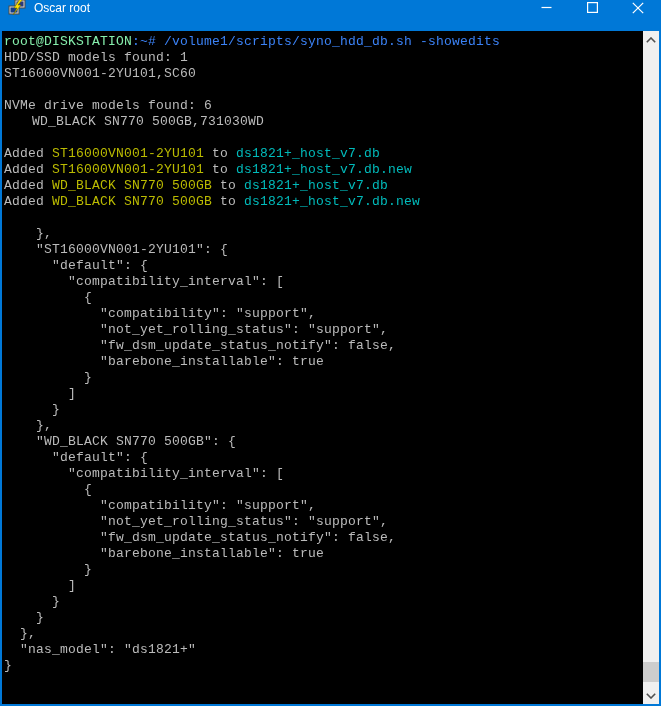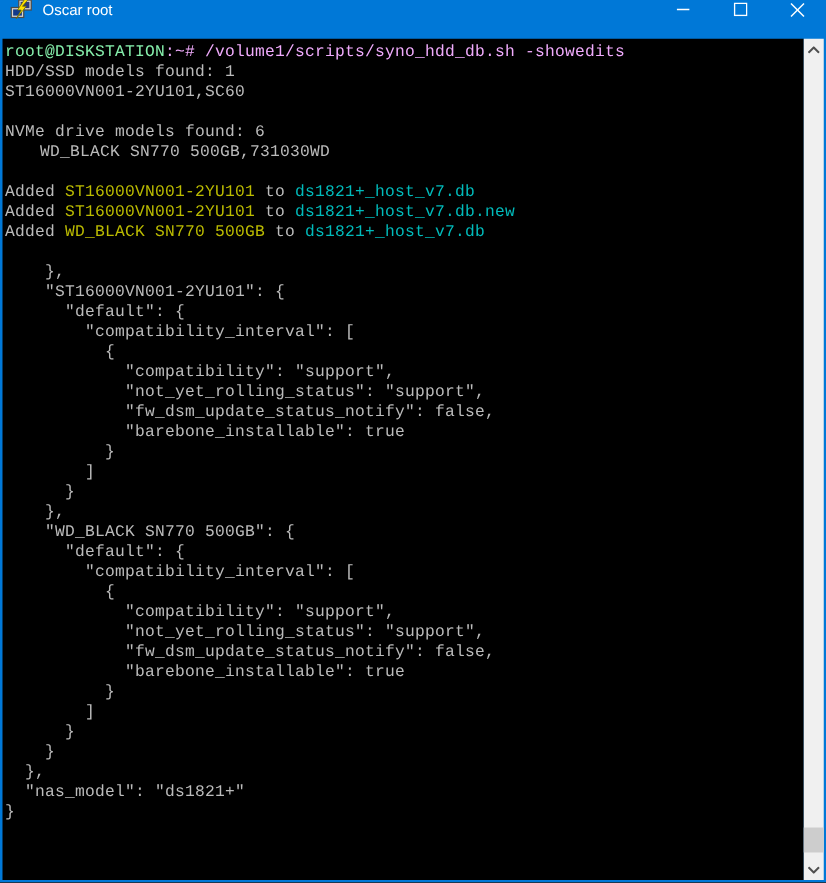--- a/index.html
+++ b/index.html
@@ -95,30 +95,31 @@
       <div class="caption-btn">
         <svg width="12" height="12" viewBox="0 0 12 12">
           <line x1="0.8" y1="0.8" x2="11.2" y2="11.2" stroke="#ffffff" stroke-width="1.2"></line>
           <line x1="11.2" y1="0.8" x2="0.8" y2="11.2" stroke="#ffffff" stroke-width="1.2"></line>
         </svg>
       </div>
     </div>
   </div>
 
   <div class="terminal" style="background: rgb(0, 0, 0);">
-      <div class="tline"><span style="color: #86efac;">root@DISKSTATION</span><span style="color: #f0abfc;">:~# /volume1/scripts/syno_hdd_db.sh -showedits</span></div>
+      <div class="tline"><span style="color: #86efac;">root@DISKSTATION</span><span style="color: #3b82f6;">:~# /volume1/scripts/syno_hdd_db.sh -showedits</span></div>
       <div class="tline"><span style="color: rgb(187, 187, 187);">HDD/SSD models found: 1</span></div>
       <div class="tline"><span style="color: rgb(187, 187, 187);">ST16000VN001-2YU101,SC60</span></div>
       <div class="tline">&nbsp;</div>
       <div class="tline"><span style="color: rgb(187, 187, 187);">NVMe drive models found: 6</span></div>
       <div class="tline"><span style="color: rgb(187, 187, 187); margin-left: 28px;">WD_BLACK SN770 500GB,731030WD</span></div>
       <div class="tline">&nbsp;</div>
       <div class="tline"><span style="color: rgb(187, 187, 187);">Added </span><span style="color: rgb(187, 187, 0);">ST16000VN001-2YU101</span><span style="color: rgb(187, 187, 187);"> to </span><span style="color: rgb(0, 187, 187);">ds1821+_host_v7.db</span></div>
       <div class="tline"><span style="color: rgb(187, 187, 187);">Added </span><span style="color: rgb(187, 187, 0);">ST16000VN001-2YU101</span><span style="color: rgb(187, 187, 187);"> to </span><span style="color: rgb(0, 187, 187);">ds1821+_host_v7.db.new</span></div>
       <div class="tline"><span style="color: rgb(187, 187, 187);">Added </span><span style="color: rgb(187, 187, 0);">WD_BLACK SN770 500GB</span><span style="color: rgb(187, 187, 187);"> to </span><span style="color: rgb(0, 187, 187);">ds1821+_host_v7.db</span></div>
+      <div class="tline"><span style="color: rgb(187, 187, 187);">Added </span><span style="color: rgb(187, 187, 0);">WD_BLACK SN770 500GB</span><span style="color: rgb(187, 187, 187);"> to </span><span style="color: rgb(0, 187, 187);">ds1821+_host_v7.db.new</span></div>
       <div class="tline">&nbsp;</div>
       <div class="tline"><span style="color: rgb(187, 187, 187);">    },</span></div>
       <div class="tline"><span style="color: rgb(187, 187, 187);">    "ST16000VN001-2YU101": {</span></div>
       <div class="tline"><span style="color: rgb(187, 187, 187);">      "default": {</span></div>
       <div class="tline"><span style="color: rgb(187, 187, 187);">        "compatibility_interval": [</span></div>
       <div class="tline"><span style="color: rgb(187, 187, 187);">          {</span></div>
       <div class="tline"><span style="color: rgb(187, 187, 187);">            "compatibility": "support",</span></div>
       <div class="tline"><span style="color: rgb(187, 187, 187);">            "not_yet_rolling_status": "support",</span></div>
       <div class="tline"><span style="color: rgb(187, 187, 187);">            "fw_dsm_update_status_notify": false,</span></div>
       <div class="tline"><span style="color: rgb(187, 187, 187);">            "barebone_installable": true</span></div>

